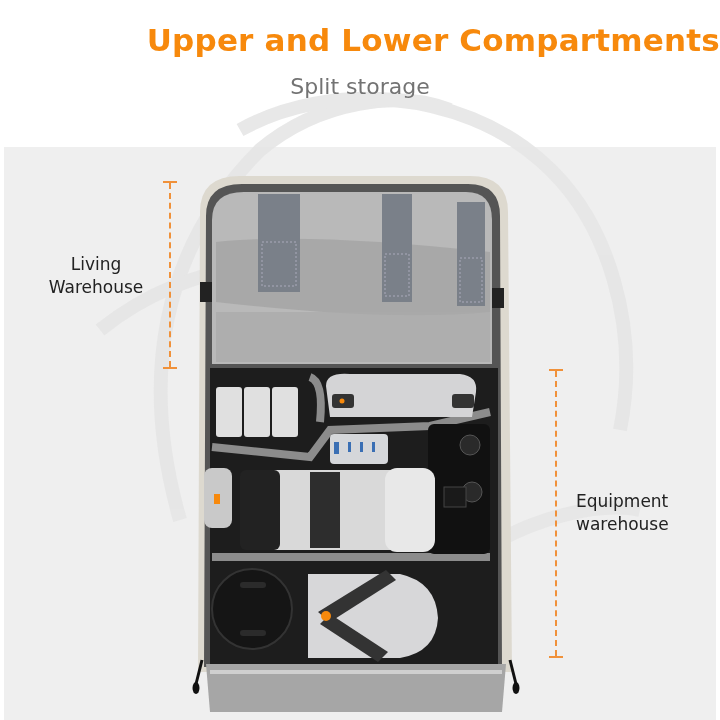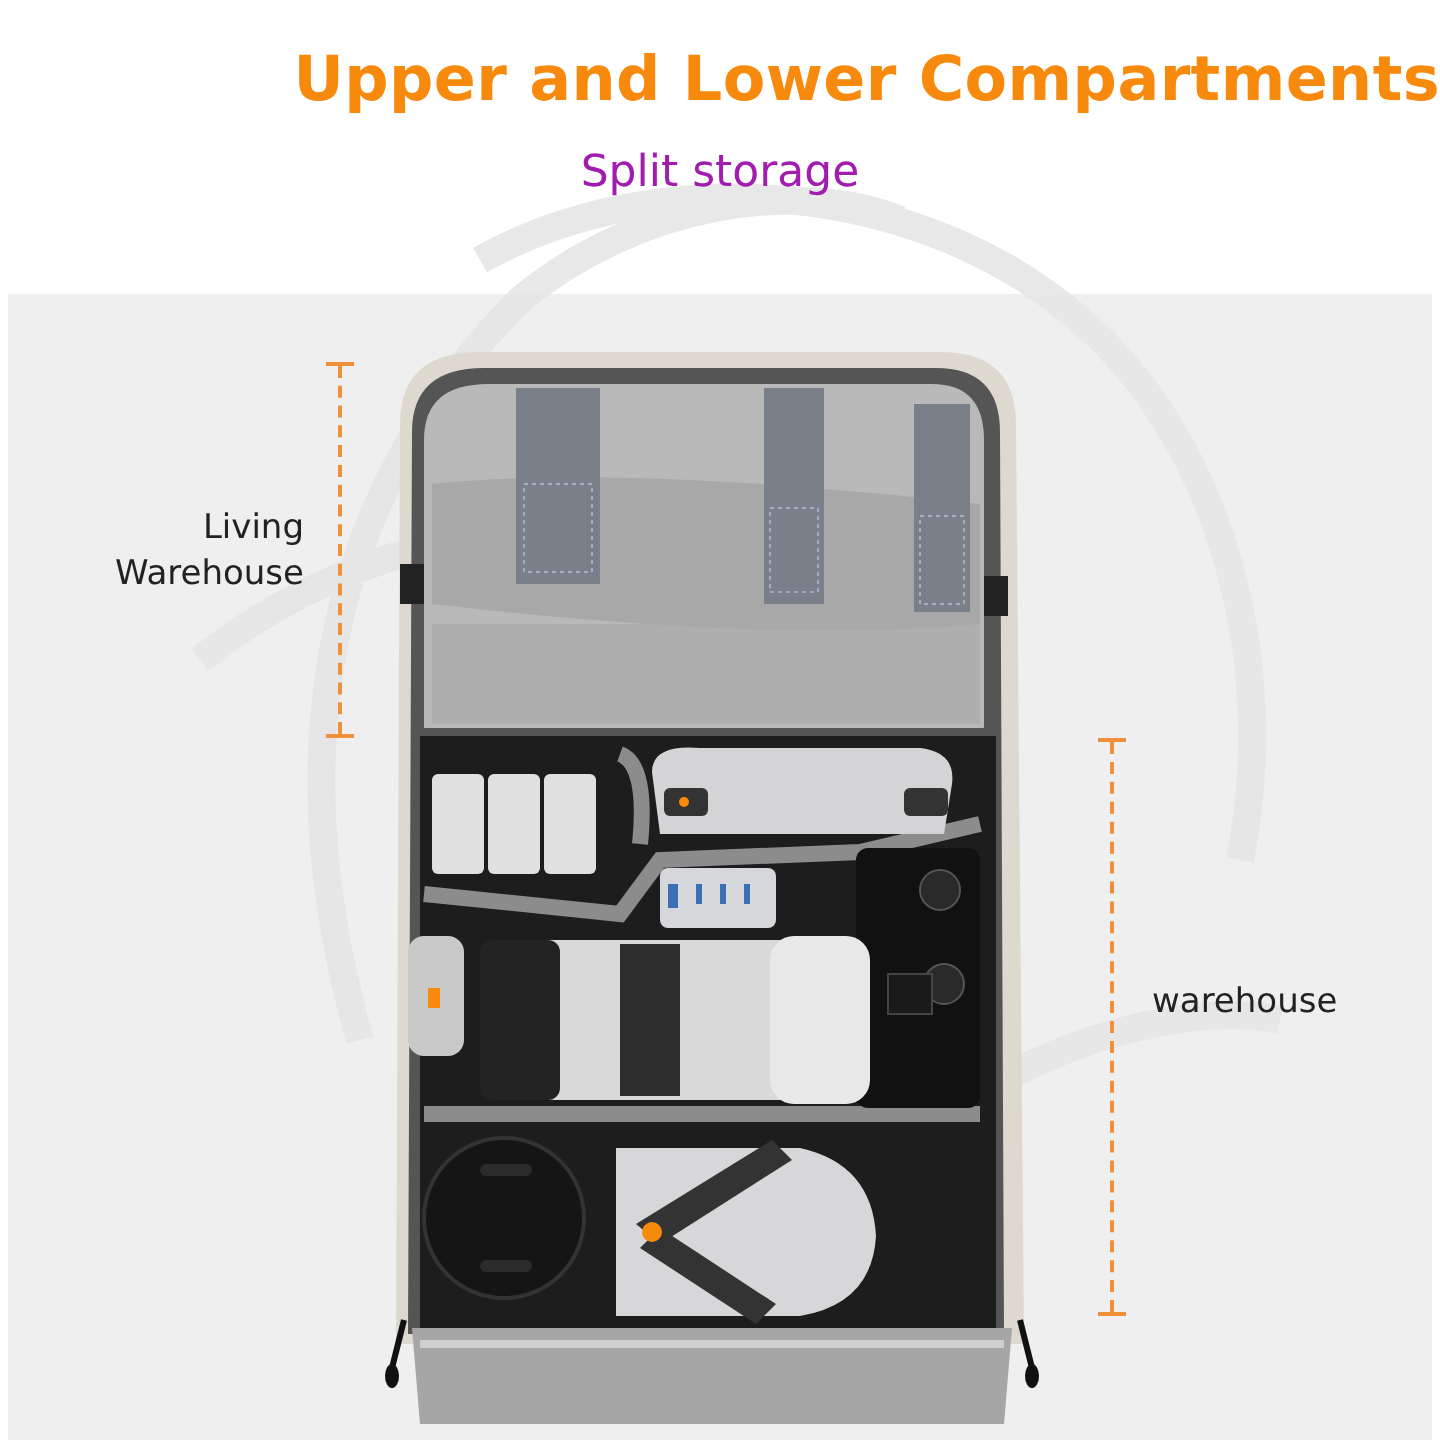--- a/index.html
+++ b/index.html
@@ -1,22 +1,22 @@
 <!DOCTYPE html>
 <html><head>
 <meta charset="utf-8">
 <style>
   html, body { margin:0; padding:0; }
   body { width:720px; height:720px; background:#ffffff; position:relative; overflow:hidden; font-family:"DejaVu Sans", sans-serif; }
   .title { position:absolute; top:22px; left:0; width:720px; text-align:right; font-size:31px; font-weight:bold; color:#f7890c; letter-spacing:0.2px; }
-  .subtitle { position:absolute; top:74px; left:0; width:720px; text-align:center; font-size:22px; color:#a21caf; }
+  .subtitle { position:absolute; top:74px; left:0; width:720px; text-align:center; font-size:22px; color:#737373; }
   .panel { position:absolute; left:4px; top:147px; width:712px; height:573px; background:#efefef; }
   .watermark { position:absolute; left:0; top:0; width:720px; height:720px; pointer-events:none; }
   .label { position:absolute; font-size:17px; color:#222222; line-height:23px; }
-  .label-left { left:40px; top:253px; width:112px; text-align:right; }
+  .label-left { left:40px; top:253px; width:112px; text-align:center; }
   .label-right { left:576px; top:490px; width:130px; text-align:left; }
   .marker { position:absolute; width:14px; }
   .marker .cap { position:absolute; left:0; width:14px; height:2px; background:#f0913a; }
   .marker .dash { position:absolute; left:6px; width:0; border-left:2px dashed #f0913a; }
   .bag { position:absolute; left:190px; top:172px; width:330px; height:548px; }
 </style>
 </head>
 <body>
 
 <div class="panel"></div>
@@ -38,20 +38,21 @@
   <div>Living</div>
   <div>Warehouse</div>
 </div>
 <div class="marker" style="left:163px; top:181px; height:188px;">
   <div class="cap" style="top:0;"></div>
   <div class="dash" style="top:2px; height:184px;"></div>
   <div class="cap" style="top:186px;"></div>
 </div>
 
 <div class="label label-right">
+  <div>Equipment</div>
   <div>warehouse</div>
 </div>
 <div class="marker" style="left:549px; top:369px; height:289px;">
   <div class="cap" style="top:0;"></div>
   <div class="dash" style="top:2px; height:285px;"></div>
   <div class="cap" style="top:287px;"></div>
 </div>
 
 <svg class="bag" viewBox="0 0 330 548">
 

